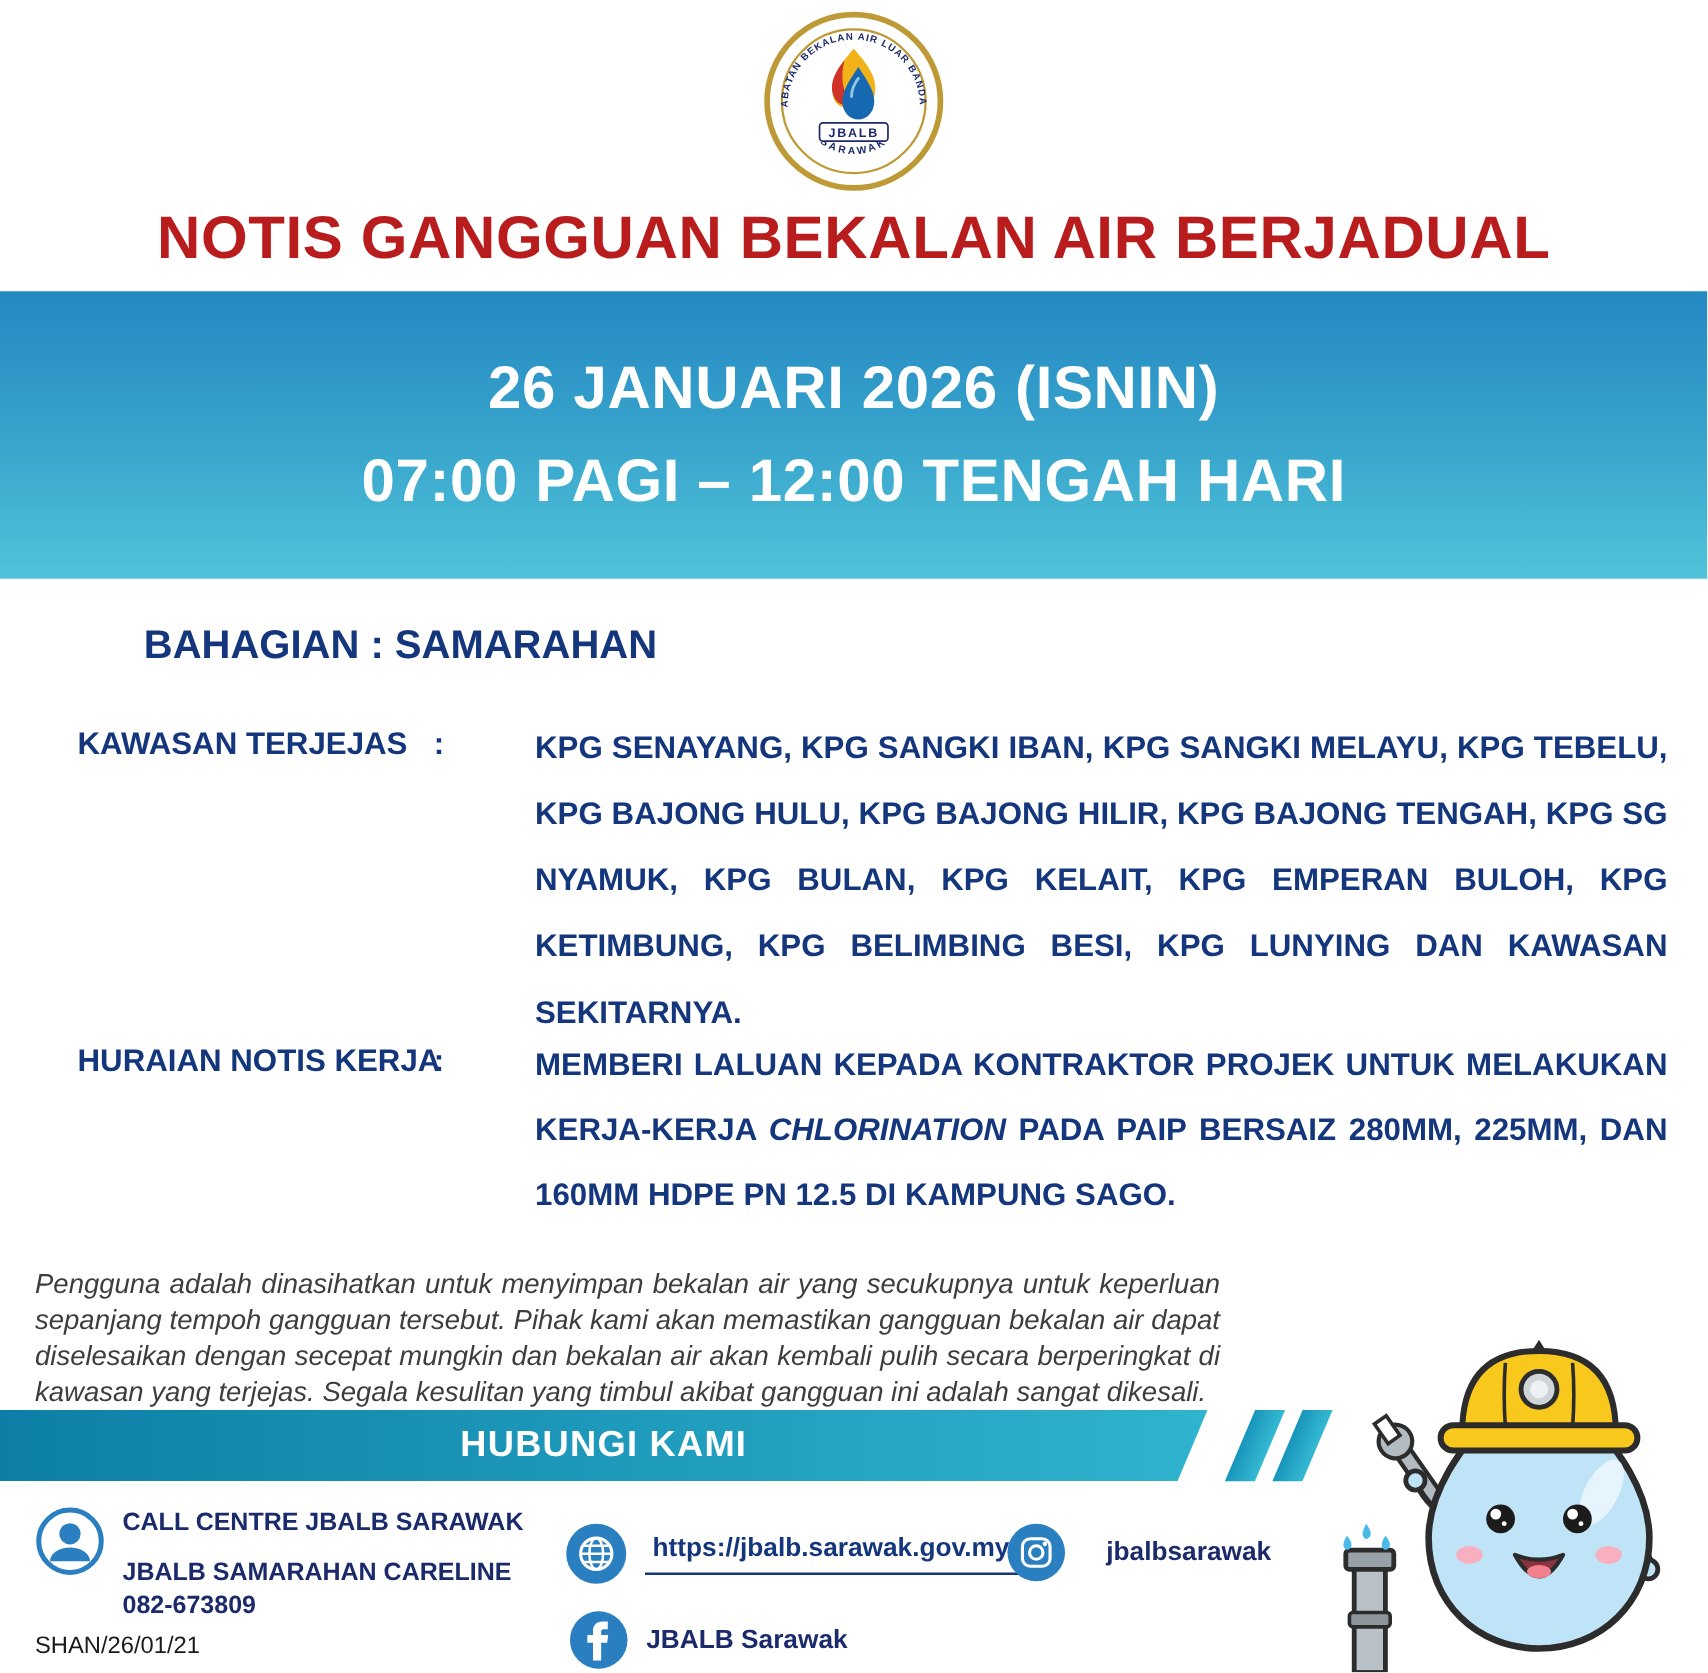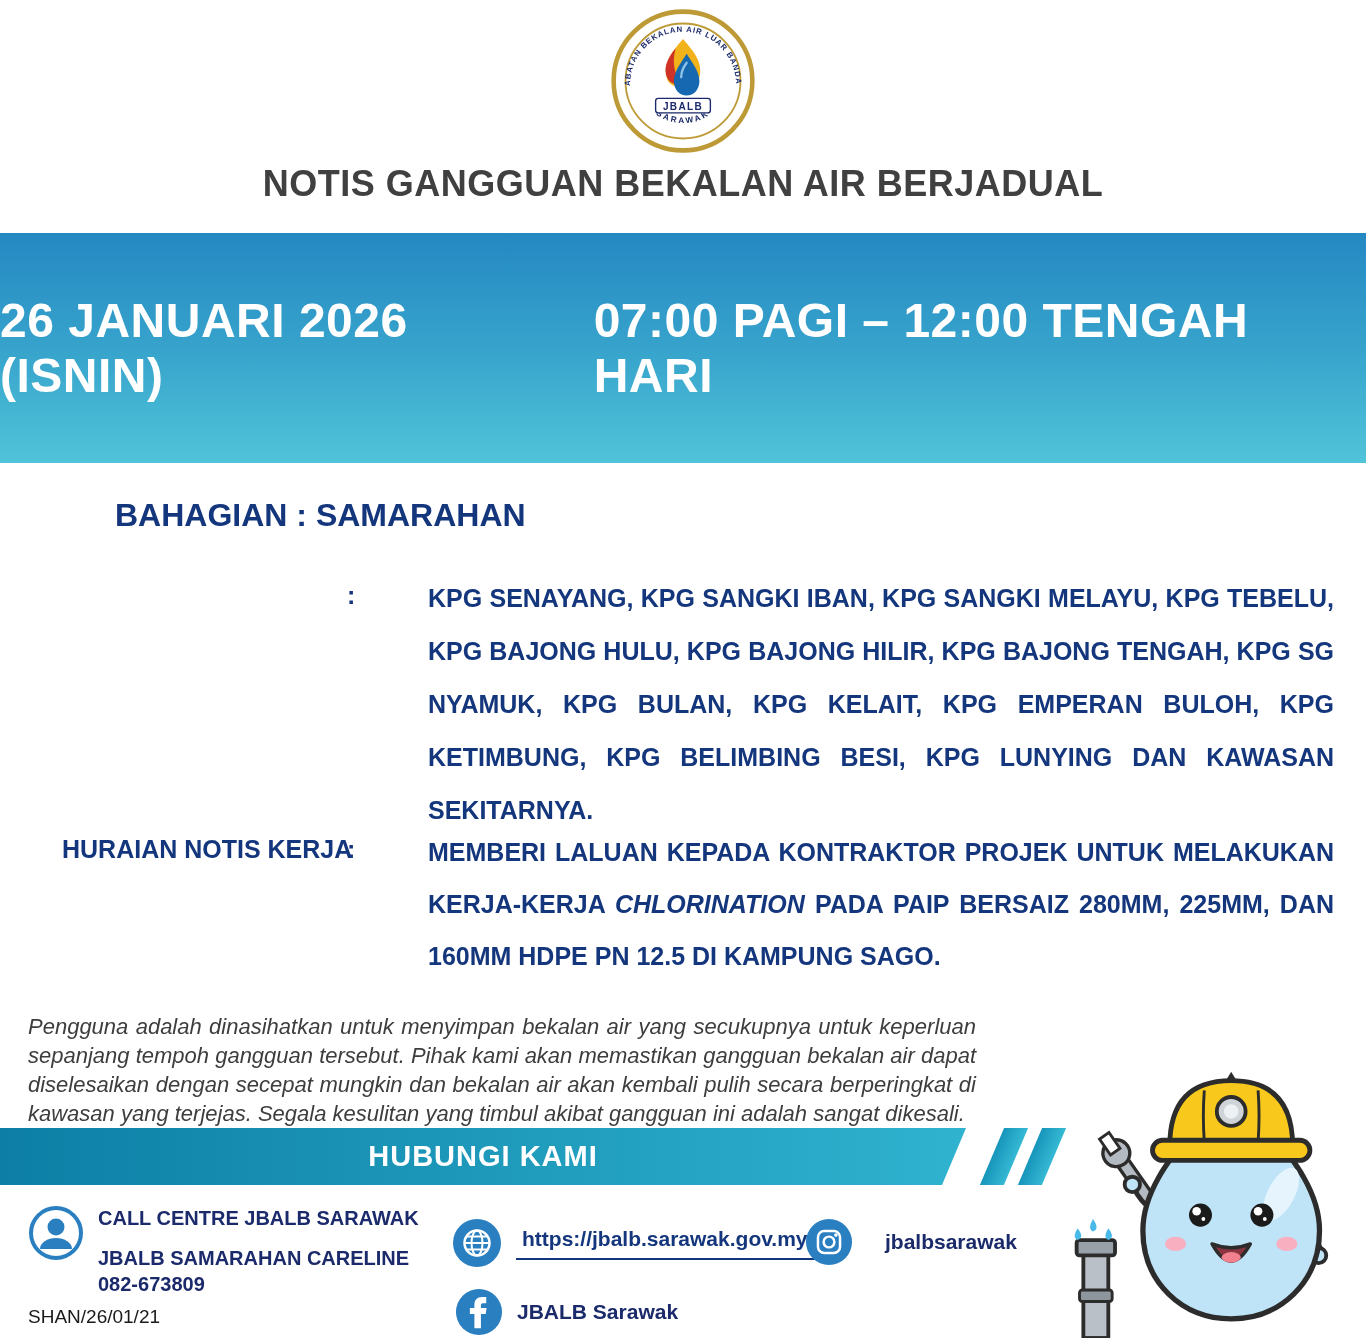--- a/index.html
+++ b/index.html
@@ -2,25 +2,25 @@
 <html><head>
 <meta charset="utf-8">
 <style>
   * { margin:0; padding:0; box-sizing:border-box; }
   body { background:#ffffff; font-family:"Liberation Sans", sans-serif; }
   .poster { position:relative; width:1366px; height:1338px; background:#ffffff; overflow:hidden; }
 
   .logo { position:absolute; top:8px; left:50%; transform:translateX(-50%); width:146px; height:146px; }
 
   .title { position:absolute; top:163px; left:0; right:0; text-align:center;
-           font-size:36px; font-weight:700; color:#404040; letter-spacing:.5px; }
+           font-size:48px; font-weight:700; color:#b91c1c; letter-spacing:.5px; }
 
   .banner { position:absolute; top:233px; left:0; width:100%; height:230px;
             background:linear-gradient(180deg,#2488c2 0%, #39a6cd 55%, #50c4d9 100%);
-            display:flex; flex-direction:row; align-items:center; justify-content:center; gap:20px; }
+            display:flex; flex-direction:column; align-items:center; justify-content:center; gap:20px; }
   .banner-line { color:#ffffff; font-size:48px; font-weight:700; letter-spacing:.5px; }
 
   .bahagian { position:absolute; top:497px; left:115px; font-size:32px; font-weight:700; color:#14367d; }
   .daerah   { position:absolute; top:497px; left:815px; font-size:32px; font-weight:700; color:#14367d; }
 
   .sec-label { position:absolute; font-size:25px; font-weight:700; color:#14367d; }
   .kw-label { top:581px; left:62px; }
   .kw-colon { top:581px; left:347px; }
   .hu-label { top:835px; left:62px; }
   .hu-colon { top:835px; left:347px; }
@@ -92,20 +92,21 @@
 
   <h1 class="title">NOTIS GANGGUAN BEKALAN AIR BERJADUAL</h1>
 
   <div class="banner">
     <div class="banner-line">26 JANUARI 2026 (ISNIN)</div>
     <div class="banner-line">07:00 PAGI – 12:00 TENGAH HARI</div>
   </div>
 
   <div class="bahagian">BAHAGIAN : SAMARAHAN</div>
 
+  <div class="sec-label kw-label">KAWASAN TERJEJAS</div>
   <div class="sec-label kw-colon">:</div>
   <div class="kw-text">KPG SENAYANG, KPG SANGKI IBAN, KPG SANGKI MELAYU, KPG TEBELU, KPG BAJONG HULU, KPG BAJONG HILIR, KPG BAJONG TENGAH, KPG SG NYAMUK, KPG BULAN, KPG KELAIT, KPG EMPERAN BULOH, KPG KETIMBUNG, KPG BELIMBING BESI, KPG LUNYING DAN KAWASAN SEKITARNYA.</div>
 
   <div class="sec-label hu-label">HURAIAN NOTIS KERJA</div>
   <div class="sec-label hu-colon">:</div>
   <div class="hu-text">
     <span>MEMBERI LALUAN KEPADA KONTRAKTOR PROJEK UNTUK MELAKUKAN KERJA-KERJA </span><span class="it">CHLORINATION</span><span> PADA PAIP BERSAIZ 280MM, 225MM, DAN 160MM HDPE PN 12.5 DI KAMPUNG SAGO.</span>
   </div>
 
   <p class="advisory">Pengguna adalah dinasihatkan untuk menyimpan bekalan air yang secukupnya untuk keperluan sepanjang tempoh gangguan tersebut. Pihak kami akan memastikan gangguan bekalan air dapat diselesaikan dengan secepat mungkin dan bekalan air akan kembali pulih secara berperingkat di kawasan yang terjejas. Segala kesulitan yang timbul akibat gangguan ini adalah sangat dikesali.</p>

